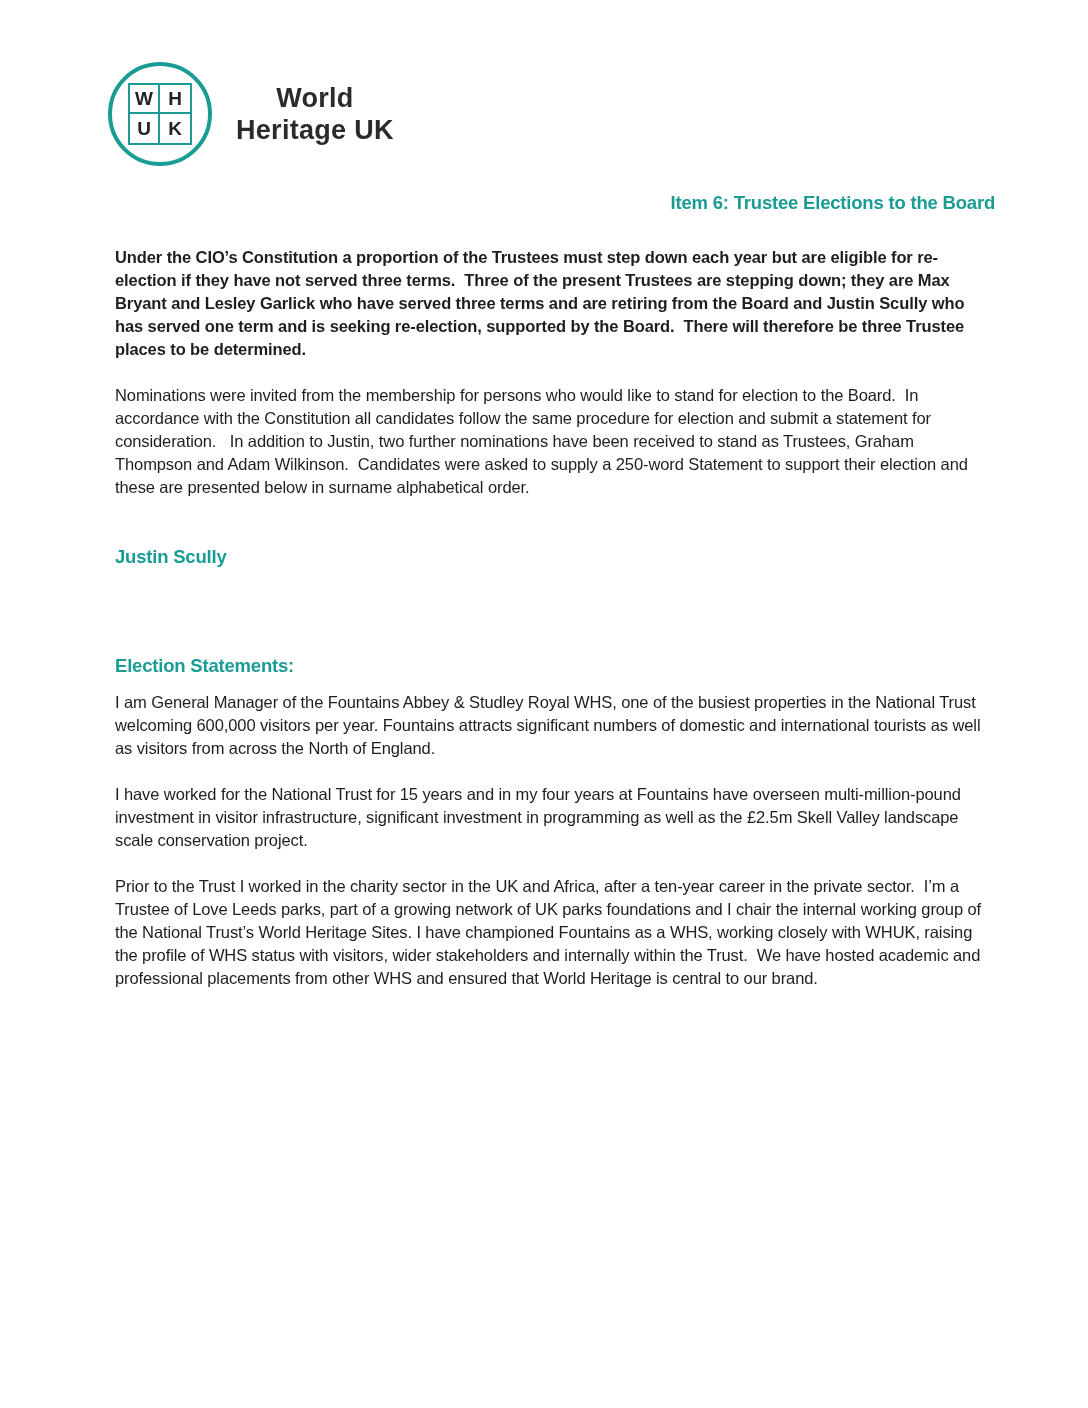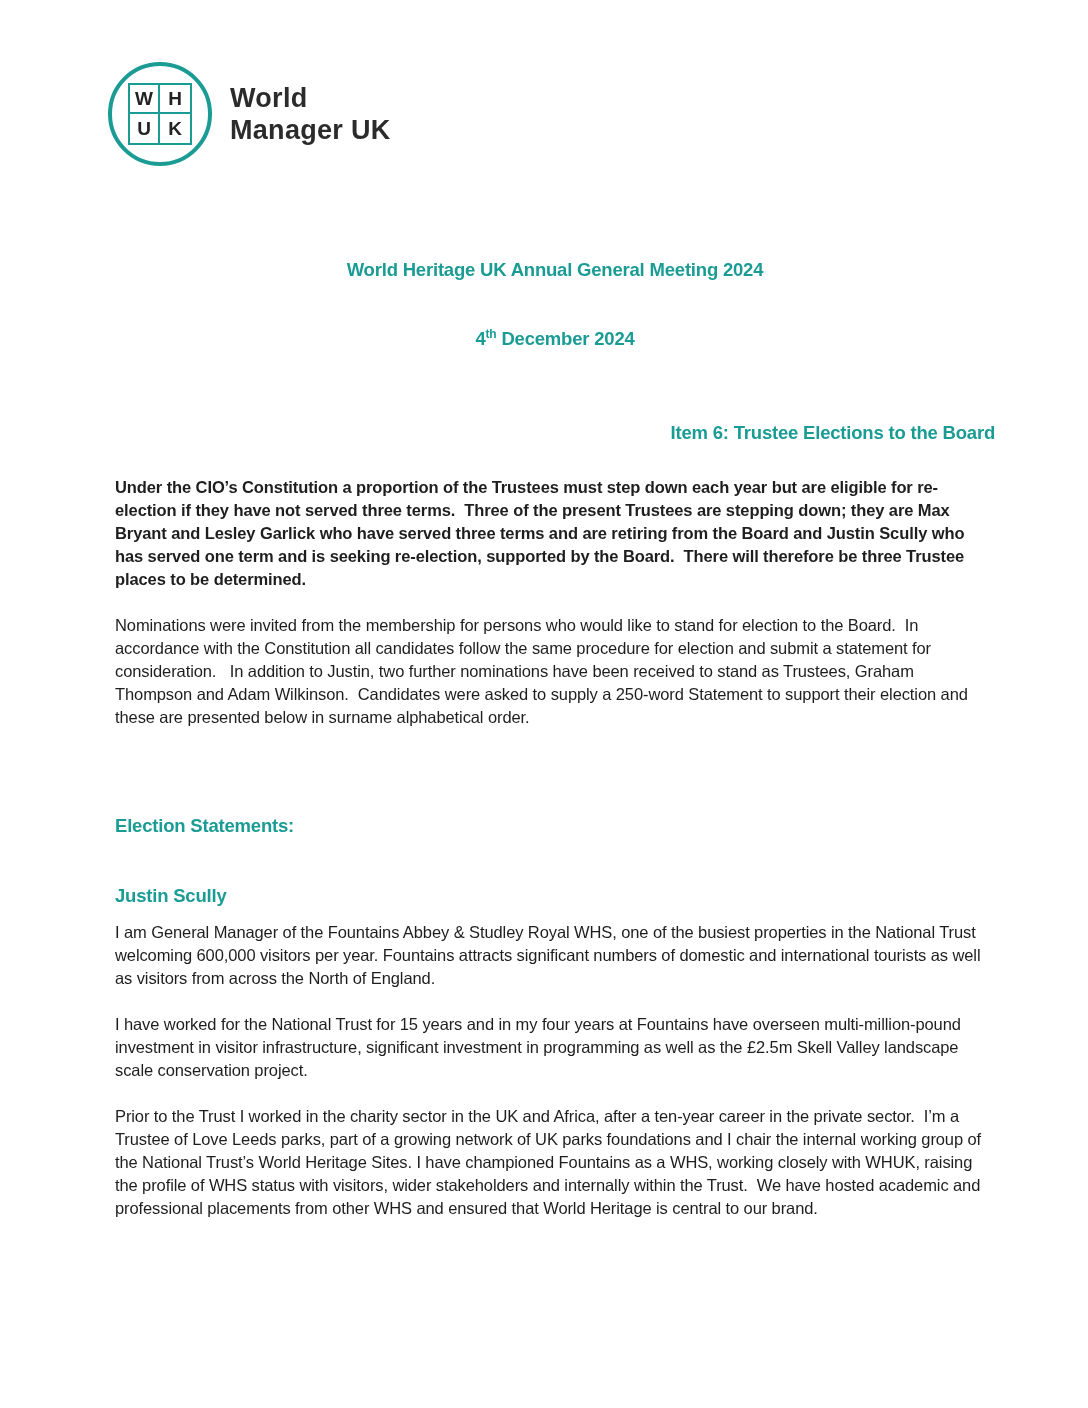--- a/index.html
+++ b/index.html
@@ -55,26 +55,27 @@
     display: flex;
     align-items: center;
     justify-content: center;
     font-size: 19px;
     font-weight: 700;
     color: #232323;
   }
   .logo-cell:nth-child(2), .logo-cell:nth-child(4) { border-left: none; }
   .logo-cell:nth-child(3), .logo-cell:nth-child(4) { border-top: none; }
   .brand-name {
-    margin-left: 18px;
+    margin-left: 24px;
     font-size: 27px;
     font-weight: 700;
     color: var(--brand-text);
     line-height: 1.2;
     letter-spacing: 0.3px;
+    text-align: center;
   }
   
   .title-block {
     margin-top: 46px;
     text-align: center;
     color: var(--teal);
     font-weight: 700;
     font-size: 18.5px;
     line-height: 23px;
     letter-spacing: -0.2px;
@@ -117,35 +118,31 @@
     <div class="logo-mark">
       <div class="logo-grid">
         <span class="logo-cell">W</span>
         <span class="logo-cell">H</span>
         <span class="logo-cell">U</span>
         <span class="logo-cell">K</span>
       </div>
     </div>
     <div class="brand-name">
       <div>World</div>
-      <div>Manager UK</div>
+      <div>Heritage UK</div>
     </div>
   </header>
 
-  <div class="title-block">
-    <div>World Heritage UK Annual General Meeting 2024</div>
-    <div><span>4</span><sup>th</sup><span> December 2024</span></div>
-  </div>
 
   <h2 class="section-heading heading-item6">Item 6: Trustee Elections to the Board</h2>
 
   <p class="para first-after-heading">Under the CIO’s Constitution a proportion of the Trustees must step down each year but are eligible for re-election if they have not served three terms.  Three of the present Trustees are stepping down; they are Max Bryant and Lesley Garlick who have served three terms and are retiring from the Board and Justin Scully who has served one term and is seeking re-election, supported by the Board.  There will therefore be three Trustee places to be determined.</p>
   <p class="para">Nominations were invited from the membership for persons who would like to stand for election to the Board.  In accordance with the Constitution all candidates follow the same procedure for election and submit a statement for consideration.   In addition to Justin, two further nominations have been received to stand as Trustees, Graham Thompson and Adam Wilkinson.  Candidates were asked to supply a 250-word Statement to support their election and these are presented below in surname alphabetical order.</p>
 
+  <h2 class="section-heading heading-candidate">Justin Scully</h2>
+
   <h2 class="section-heading heading-election">Election Statements:</h2>
-
-  <h2 class="section-heading heading-candidate">Justin Scully</h2>
 
   <p class="para first-after-candidate">I am General Manager of the Fountains Abbey &amp; Studley Royal WHS, one of the busiest properties in the National Trust welcoming 600,000 visitors per year. Fountains attracts significant numbers of domestic and international tourists as well as visitors from across the North of England.</p>
   <p class="para">I have worked for the National Trust for 15 years and in my four years at Fountains have overseen multi-million-pound investment in visitor infrastructure, significant investment in programming as well as the £2.5m Skell Valley landscape scale conservation project.</p>
   <p class="para">Prior to the Trust I worked in the charity sector in the UK and Africa, after a ten-year career in the private sector.  I’m a Trustee of Love Leeds parks, part of a growing network of UK parks foundations and I chair the internal working group of the National Trust’s World Heritage Sites. I have championed Fountains as a WHS, working closely with WHUK, raising the profile of WHS status with visitors, wider stakeholders and internally within the Trust.  We have hosted academic and professional placements from other WHS and ensured that World Heritage is central to our brand.</p>
 
 </div>
 
 </body></html>

